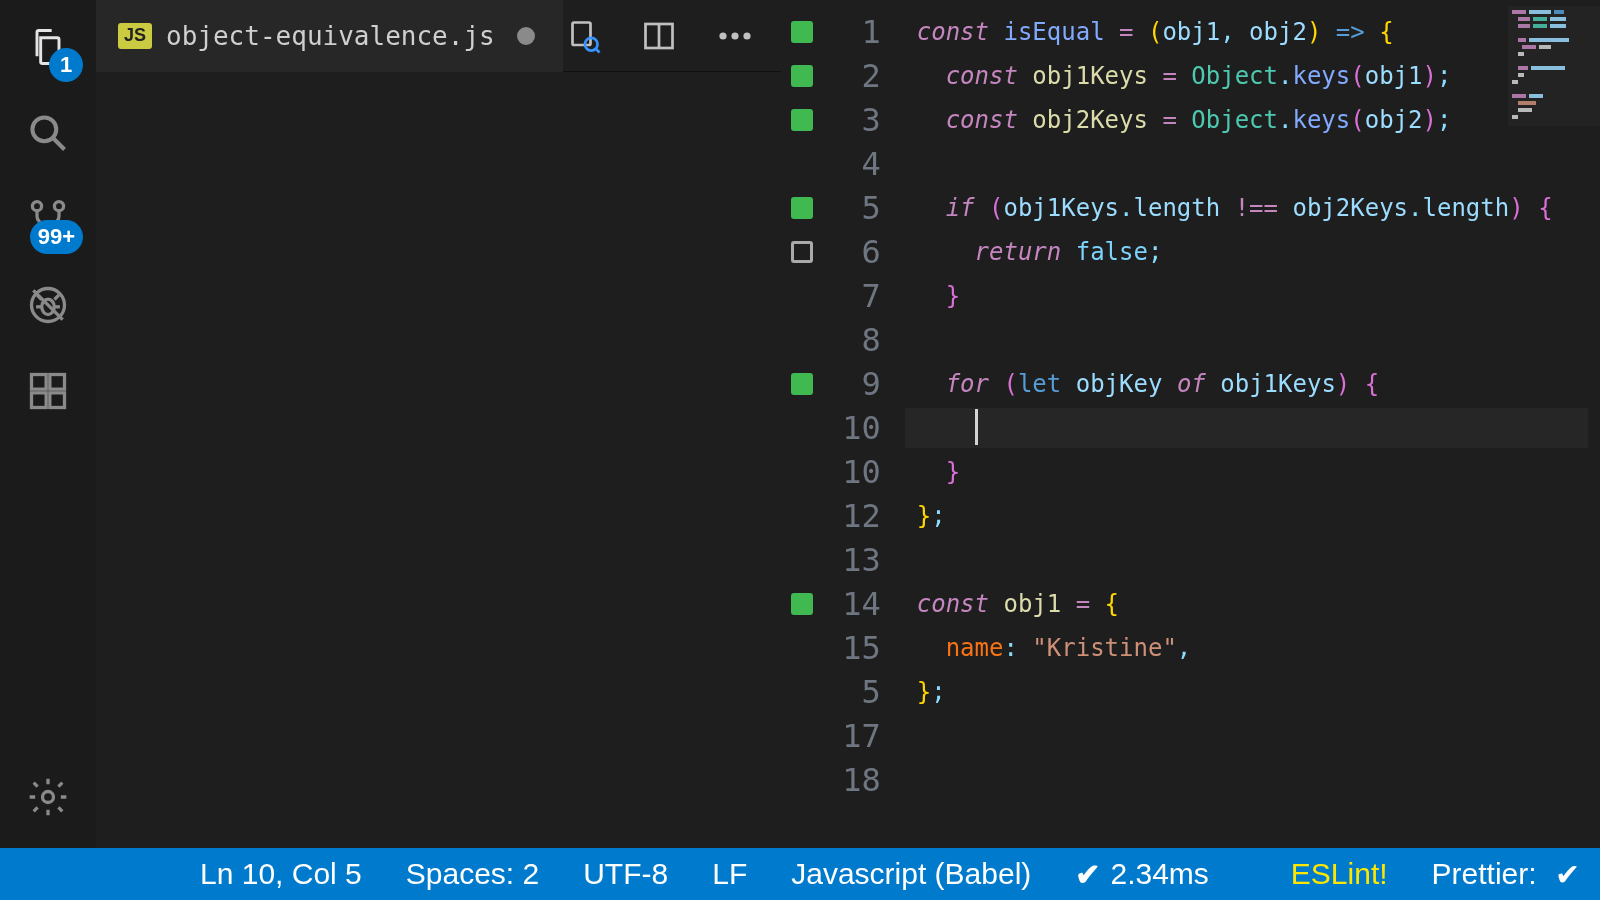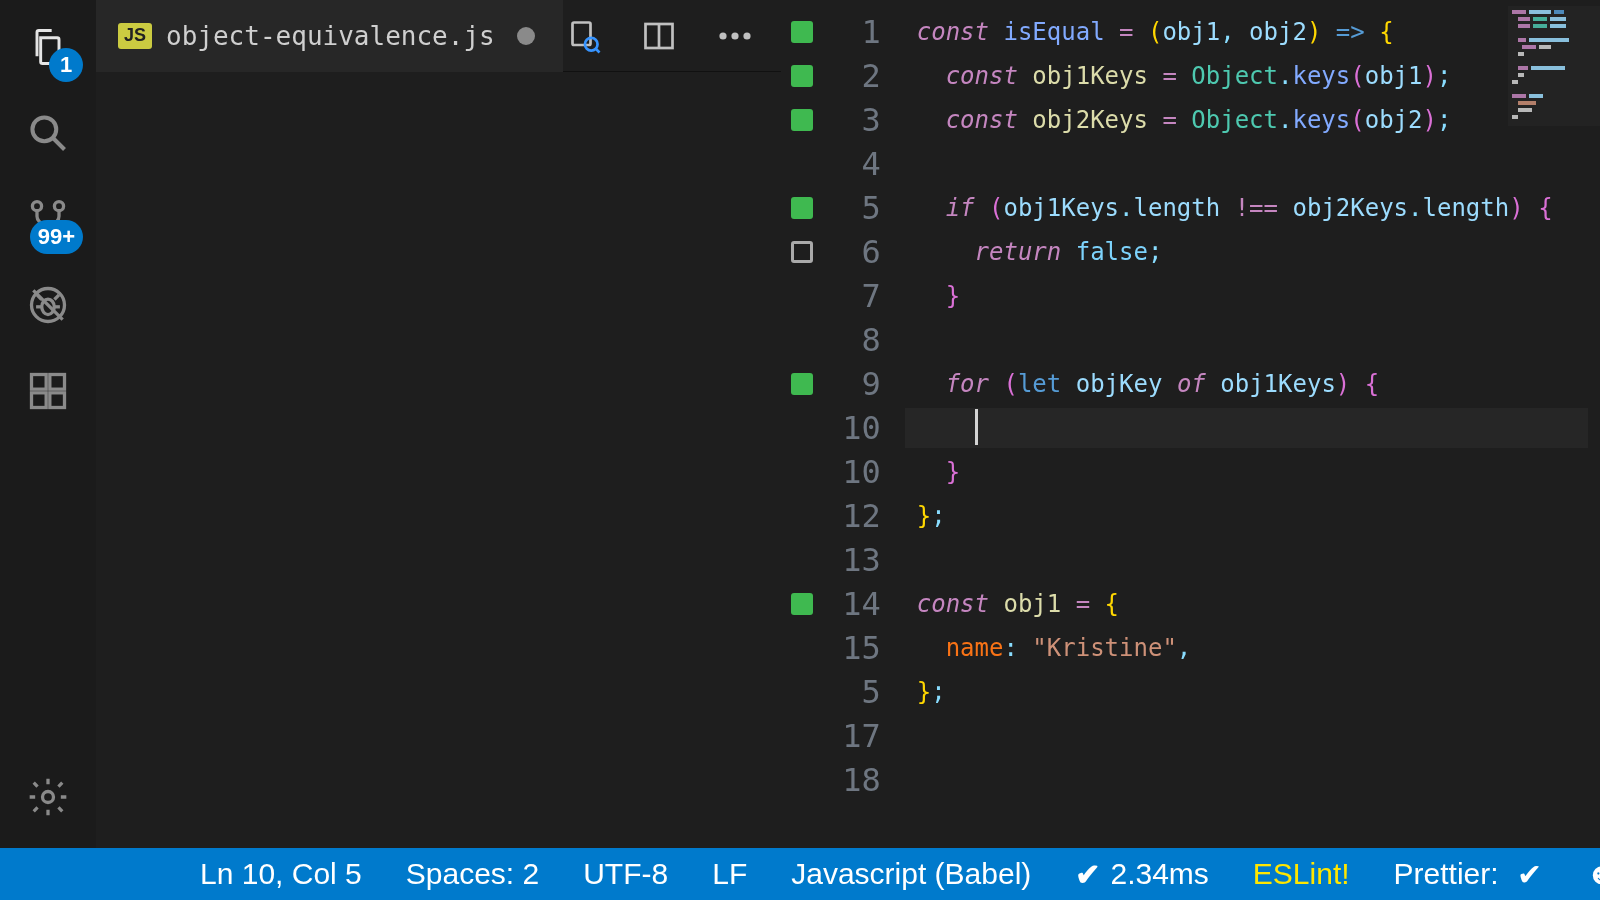--- a/index.html
+++ b/index.html
@@ -176,21 +176,21 @@
     padding:0 26px 0 200px;
     font-family: -apple-system, "Segoe UI", sans-serif;
   }
   .statusbar .item { display:flex; align-items:center; gap:10px; cursor:pointer; white-space:nowrap;}
   .statusbar .right-group {
     margin-left:auto;
     display:flex;
     align-items:center;
     gap:44px;
   }
-  .status-eslint { color:#ffe600; font-weight:500; }
+  .status-eslint { color:#ffe600; font-weight:500;margin-left:38px; }
   .status-face { font-size:30px; }
   .check::before{content:"✔ "; font-weight:700;}
 </style>
 </head>
 <body>
 
 <div class="main-row">
 
   <div class="activity-bar">
     <div class="activity-item active">

